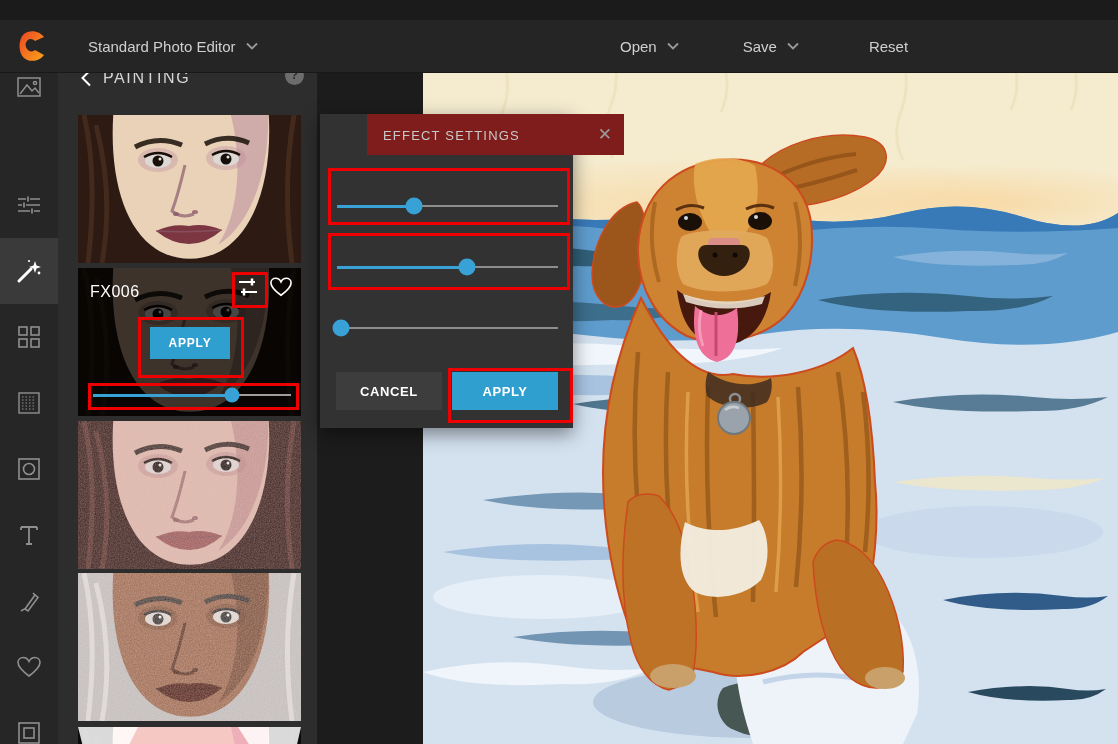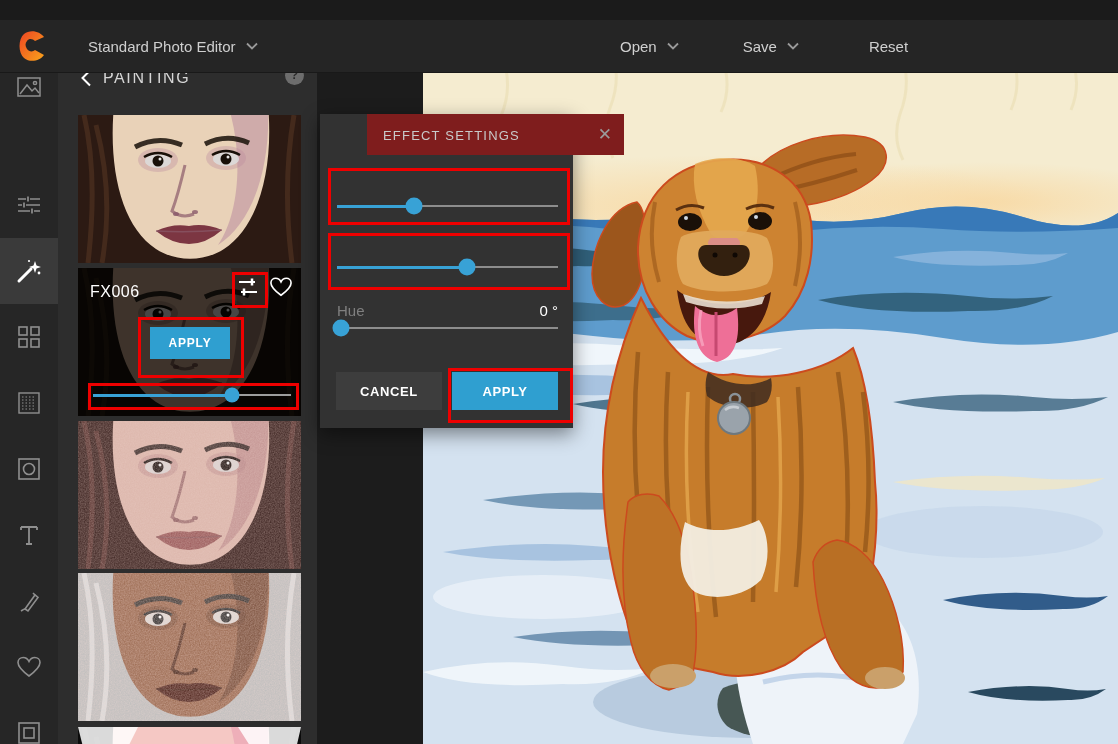--- a/index.html
+++ b/index.html
@@ -362,24 +362,20 @@
       <div class="fill" style="width: 35%;"></div>
       <div class="knob" style="left: 35%;"></div>
     </div>
 
     <div class="pslider" style="top:145px">
       <div class="track"></div>
       <div class="fill" style="width: 59%;"></div>
       <div class="knob" style="left: 59%;"></div>
     </div>
 
-    <div class="prow-label" style="top:188px">
-      <span class="plabel">Hue</span>
-      <span class="pval">0 °</span>
-    </div>
     <div class="pslider" style="top:206px">
       <div class="track"></div>
       <div class="fill" style="width: 2%;"></div>
       <div class="knob" style="left: 2%;"></div>
     </div>
 
     <button class="btn btn-cancel">CANCEL</button>
     <button class="btn btn-apply">APPLY</button>
   </div>
 

